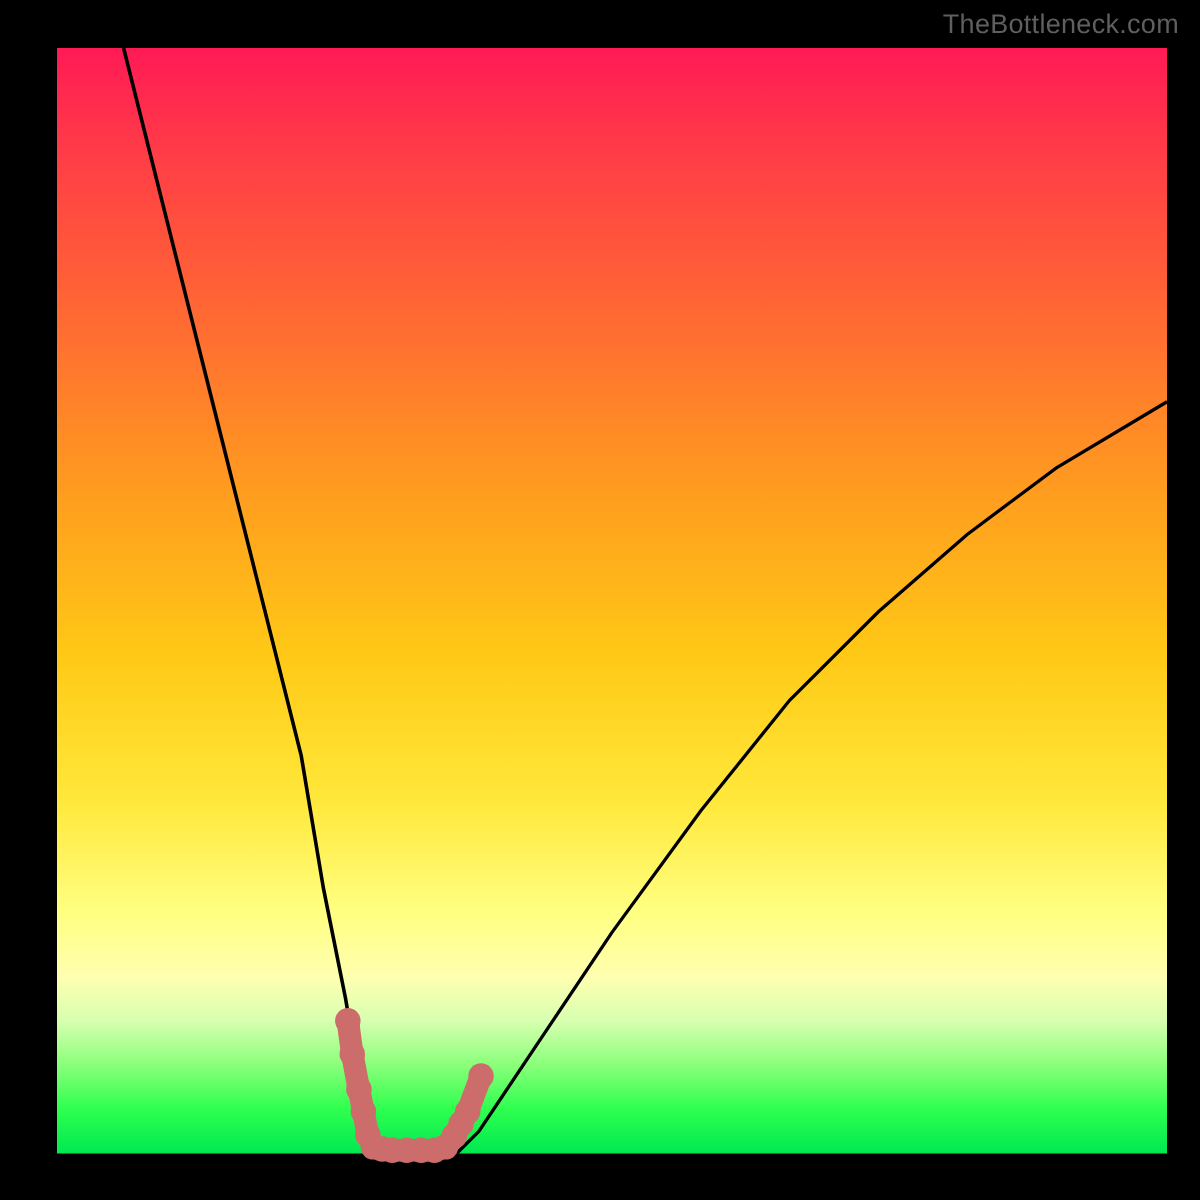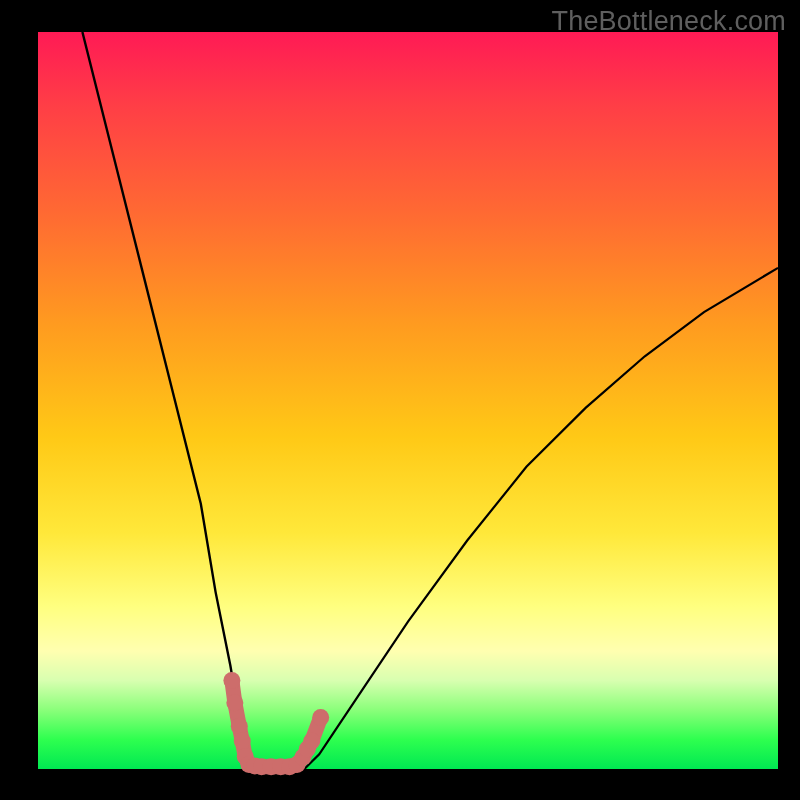--- a/index.html
+++ b/index.html
@@ -39,21 +39,21 @@
       #8aff7a 92%,
       #2eff4f 96%,
       #00e852 100%
     );
   }
   .watermark {
     position: absolute;
     top: 6px;
     right: 14px;
     color: #5f5f5f;
-    font-size: 27px;
+    font-size: 18px;
     letter-spacing: 0.2px;
     font-weight: 500;
   }
   svg.curves {
     position: absolute;
     left: 0;
     top: 0;
     width: 740px;
     height: 737px;
     overflow: visible;

